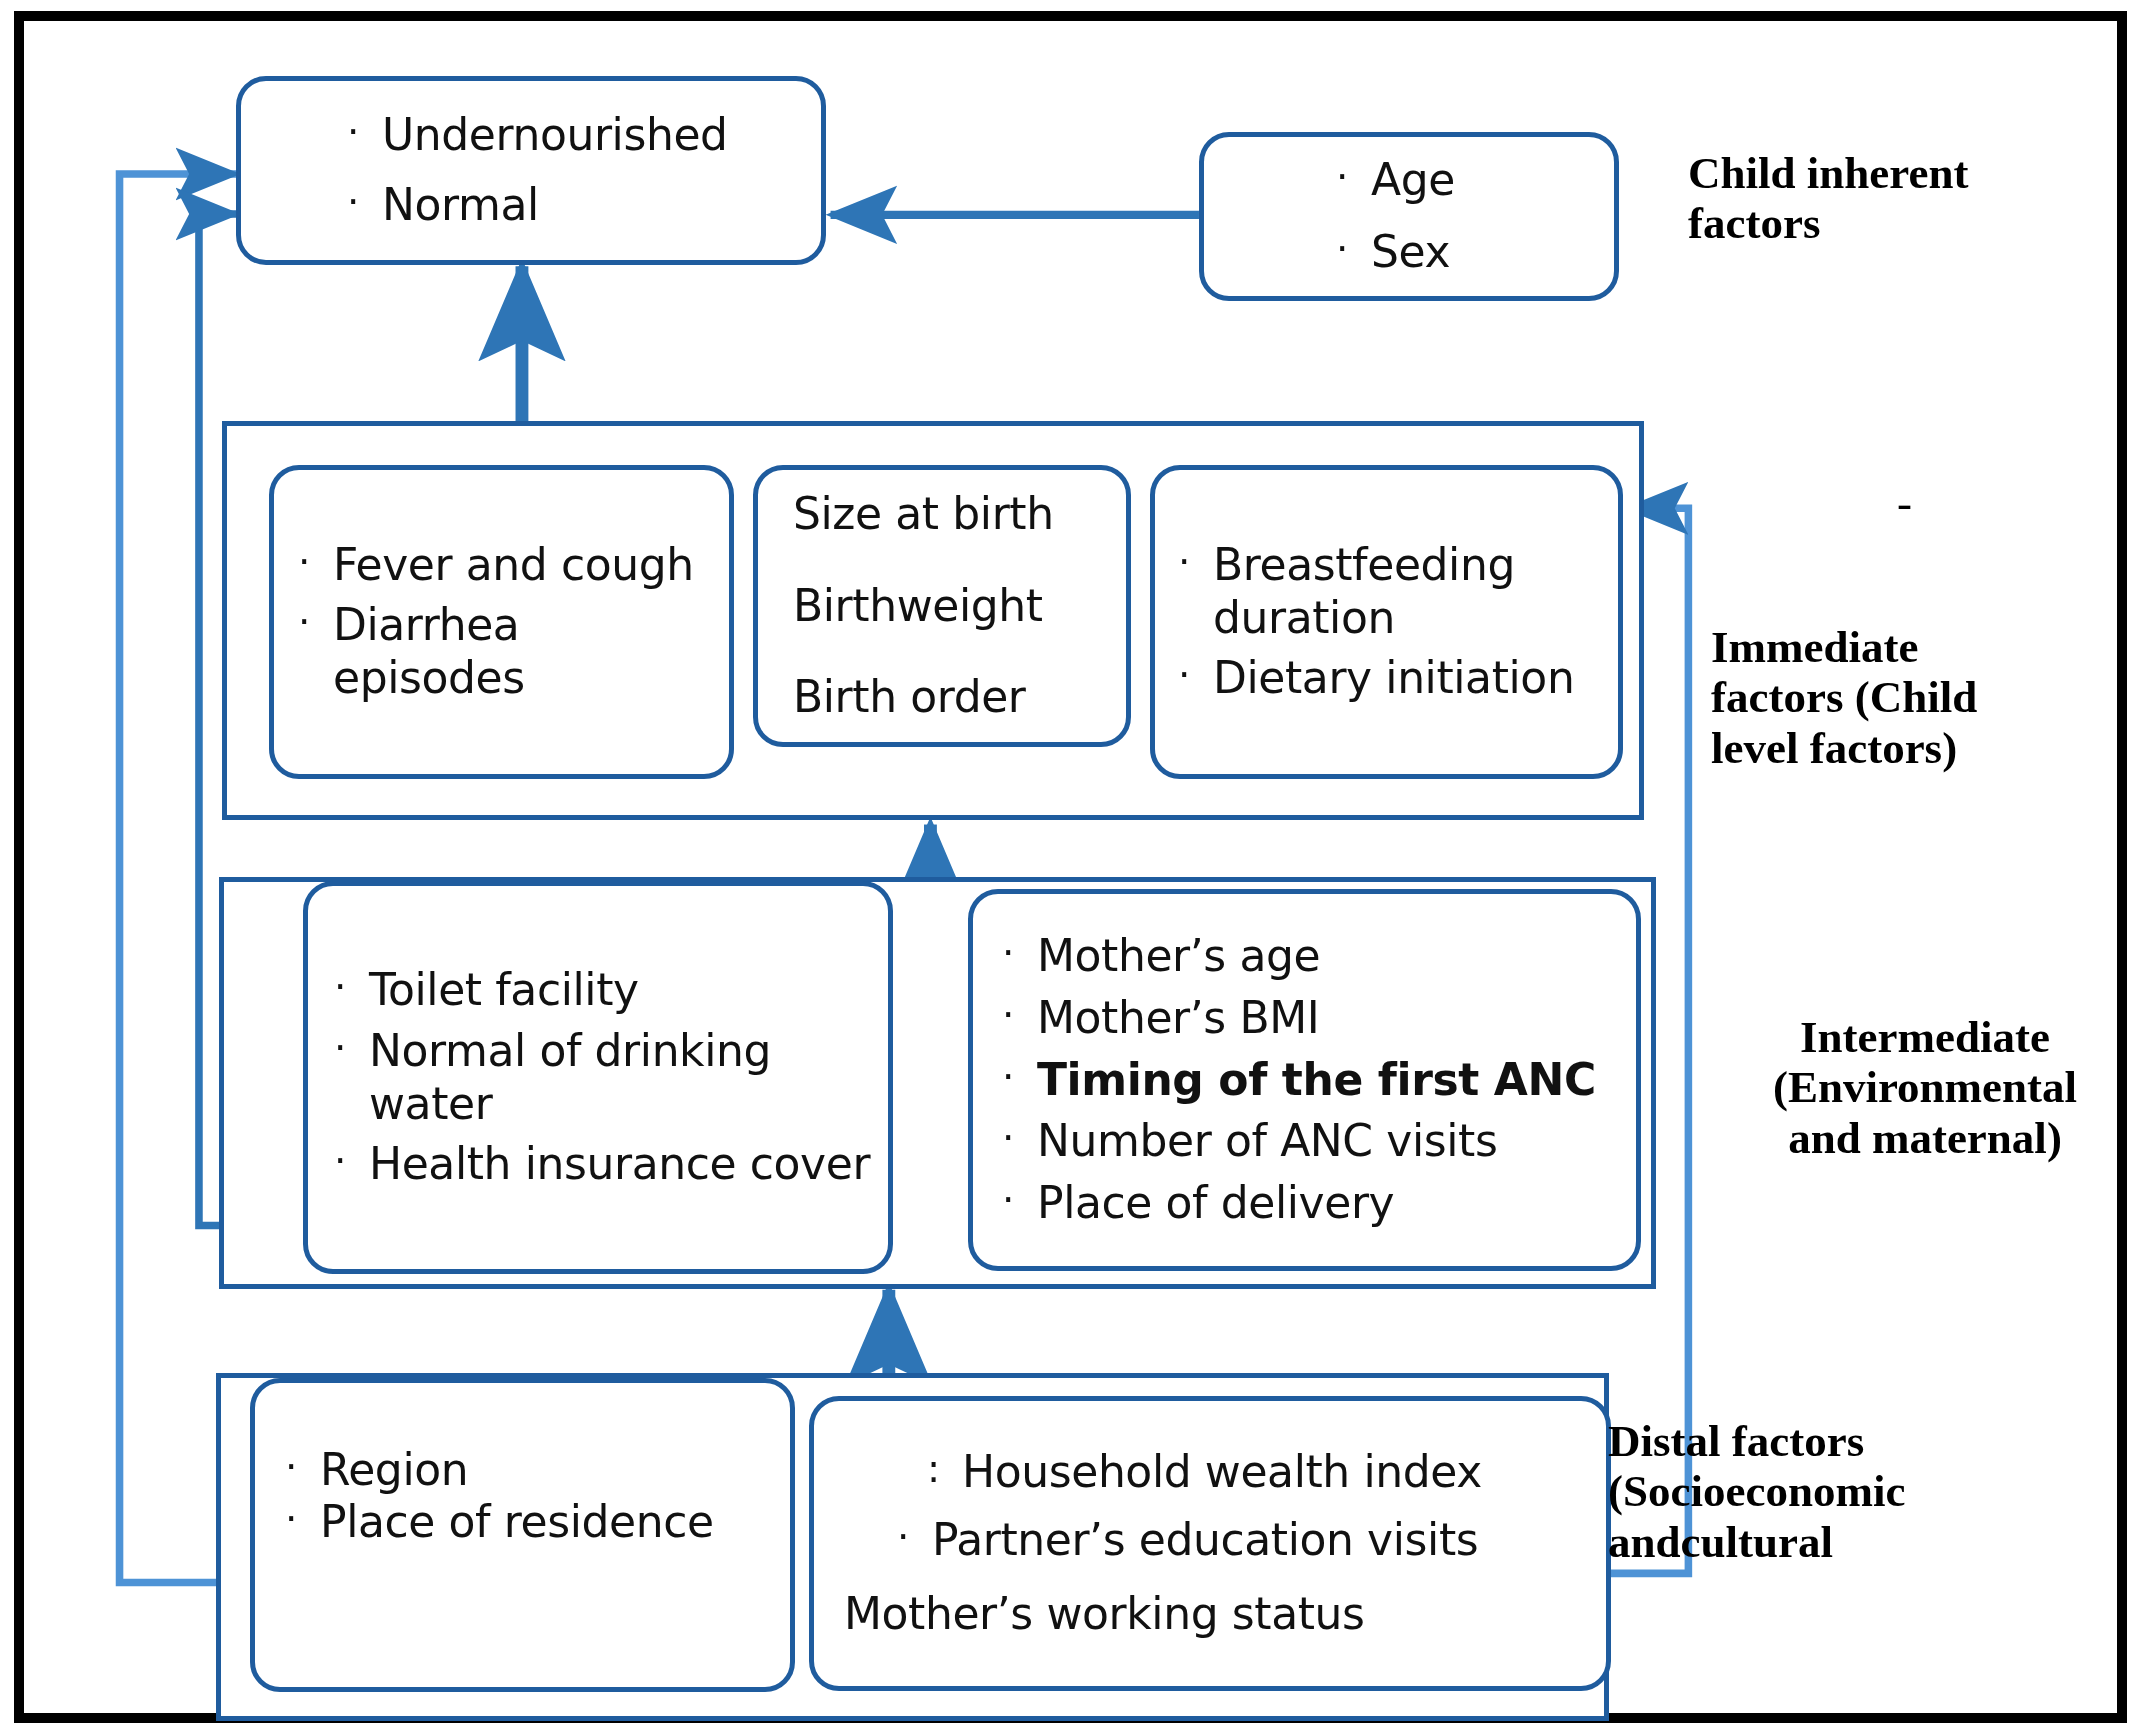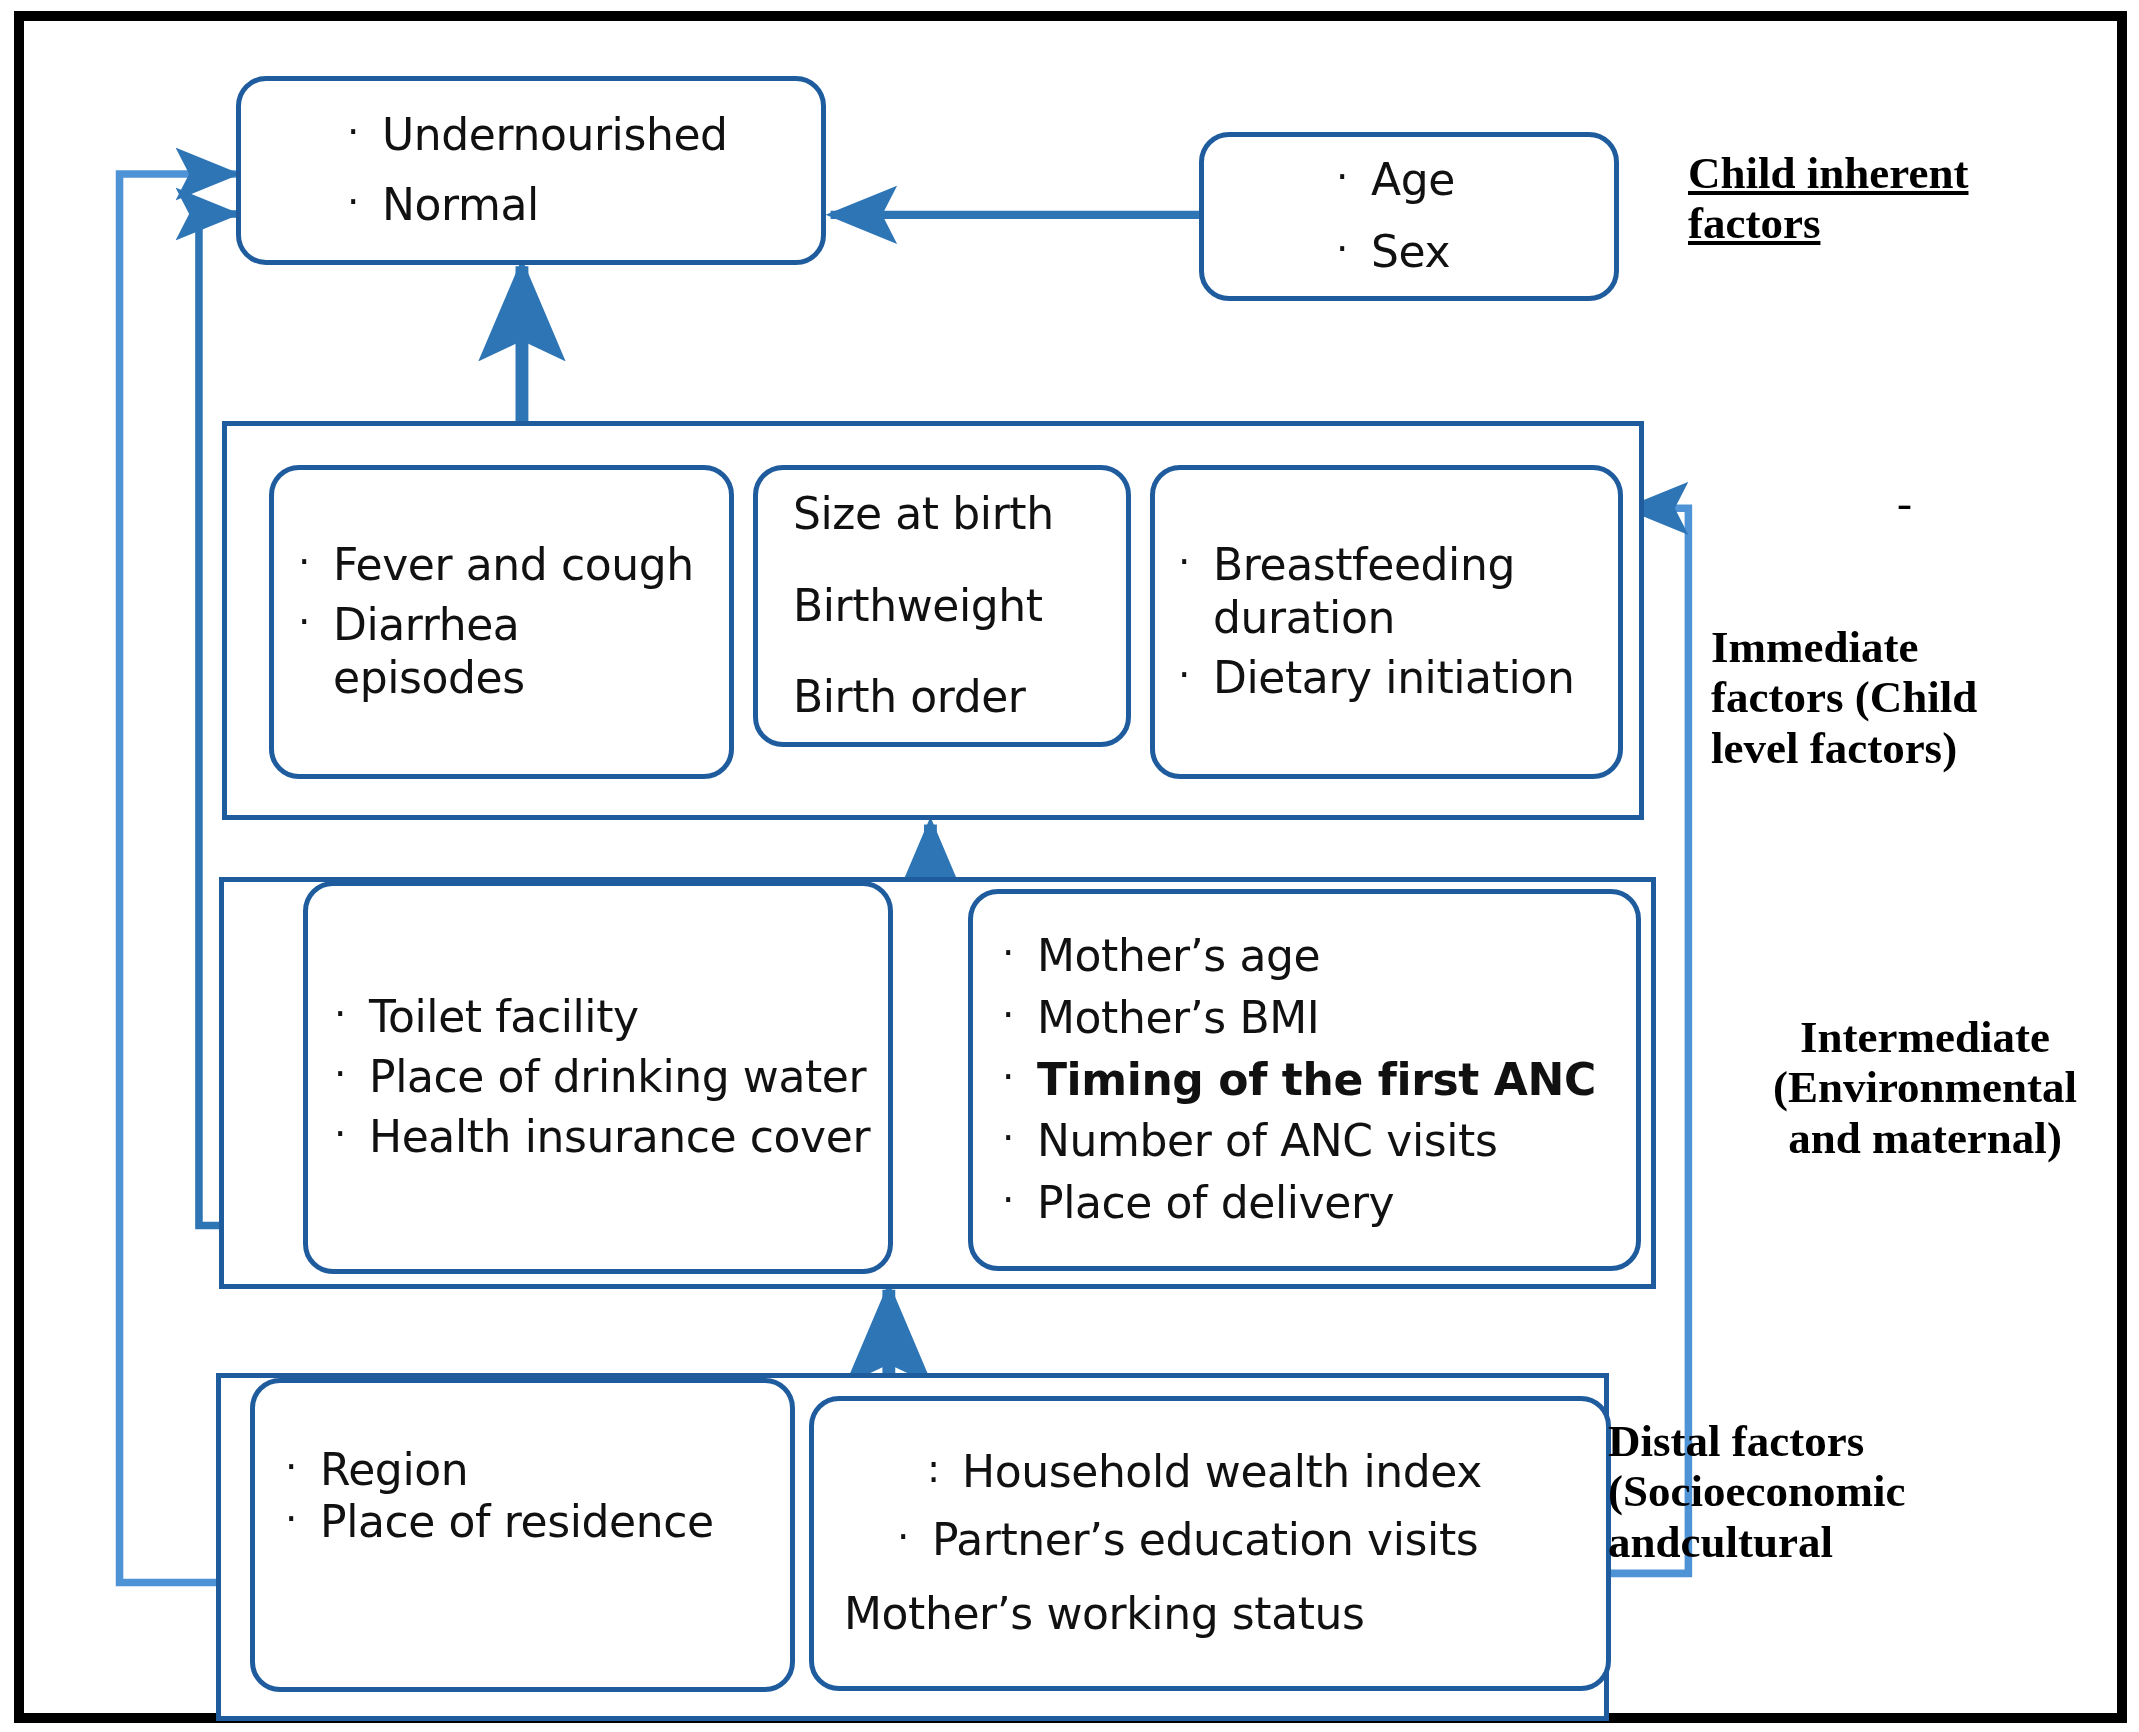--- a/index.html
+++ b/index.html
@@ -114,21 +114,21 @@
     </div>
   </div>
 
   <div class="rbox" style="left:303px;top:881px;width:590px;height:393px;padding:0 10.6px 0 26px;">
     <div class="li">
       <span class="bul">·</span>
       <span class="txt">Toilet facility</span>
     </div>
     <div class="li" style="margin-top:7.6px;">
       <span class="bul">·</span>
-      <span class="txt">Place of drinking water</span>
+      <span class="txt">Normal of drinking water</span>
     </div>
     <div class="li" style="margin-top:7.6px;">
       <span class="bul">·</span>
       <span class="txt">Health insurance cover</span>
     </div>
   </div>
 
   <div class="rbox" style="left:968px;top:889px;width:673px;height:382px;padding:0 0 0 29px;">
     <div class="li">
       <span class="bul">·</span>
@@ -168,21 +168,21 @@
       <span class="bul">:</span>
       <span class="txt" style="white-space:nowrap;">Household wealth index</span>
     </div>
     <div class="li" style="margin-top:15px;margin-left:-30px;">
       <span class="bul">·</span>
       <span class="txt" style="white-space:nowrap;">Partner’s education visits</span>
     </div>
     <div class="plain" style="margin-top:21px;margin-left:-83px;">Mother’s working status</div>
   </div>
 
-  <div class="tierlabel" style="left:1688px;top:148px;width:424px;white-space:pre-line;text-decoration:underline;">Child inherent
+  <div class="tierlabel" style="left:1688px;top:148px;width:424px;white-space:pre-line;">Child inherent
 factors</div>
 
   <div class="dashmark" style="left:1897px;top:477px;">-</div>
 
   <div class="tierlabel" style="left:1711px;top:622px;width:428px;white-space:pre-line;">Immediate
 factors (Child
 level factors)</div>
 
   <div class="tierlabel" style="left:1711px;top:1012px;width:428px;white-space:pre-line;text-align:center;">Intermediate
 (Environmental

